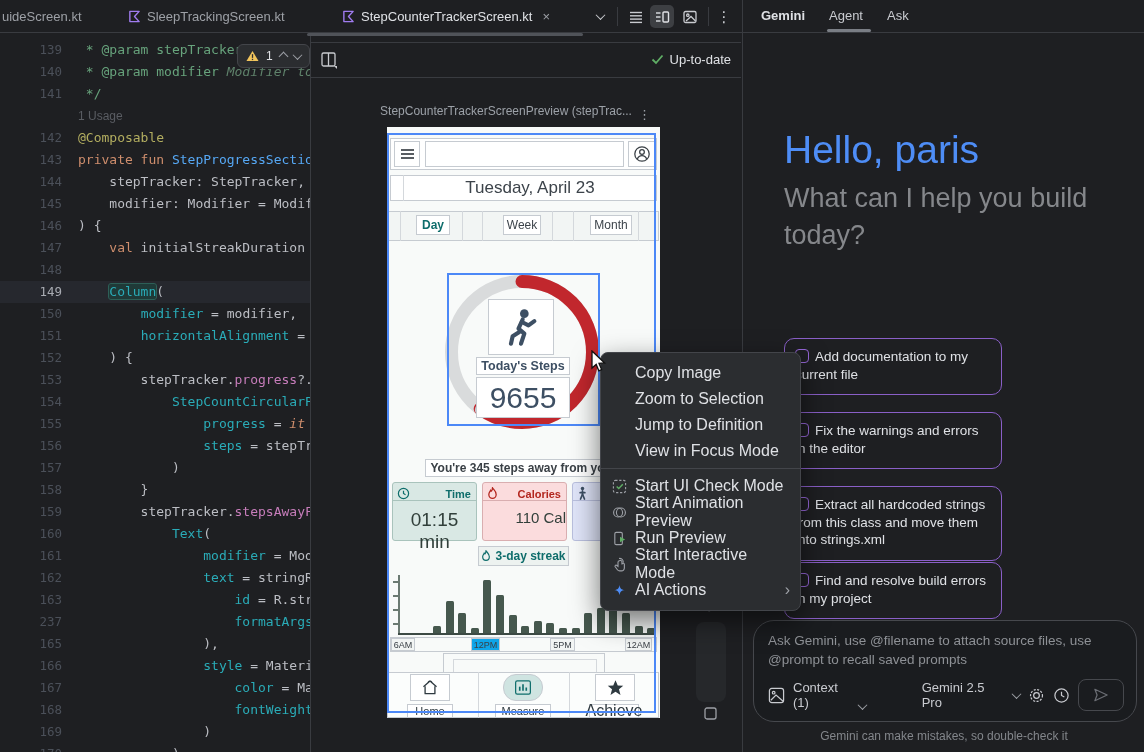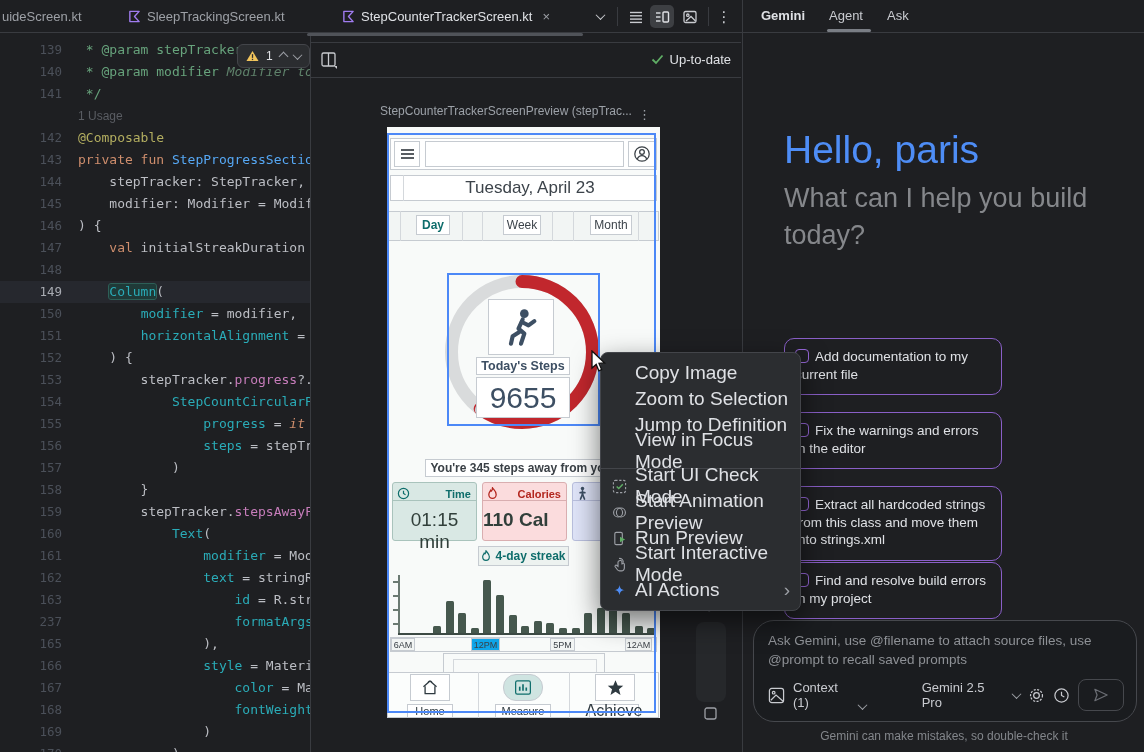--- a/index.html
+++ b/index.html
@@ -53,21 +53,21 @@
   .phone { left:387px; top:127px; width:273px; height:591px; background:#f8faf9; color:#3c434a; font-size:12px; }
   .ph { position:absolute; border:1px solid #c6cbd1; background:#fff; }
   .ph.noback { background:transparent; }
   .bluebox { position:absolute; border:2px solid #4c88f7; background:transparent; z-index:3; }
   .ph-label { display:flex; align-items:center; justify-content:center; }
   .tealtxt { color:#0e6d6b; }
   .navdiv { position:absolute; width:1px; background:#d4d8dc; }
 
   
   .ctxmenu { left:600px; top:352px; width:201px; background:#2b2d30; border:1px solid #43454a; border-radius:8px; padding:7px 0; z-index:20; box-shadow:0 10px 28px rgba(0,0,0,.55); }
-  .mi { height:26px; display:flex; align-items:center; padding:0 10px; font-size:19px; color:#dfe1e5; gap:8px; }
+  .mi { height:26px; display:flex; align-items:center; padding:0 10px; font-size:16px; color:#dfe1e5; gap:8px; }
   .mi .micon { width:16px; height:16px; flex:0 0 16px; display:flex; align-items:center; justify-content:center; }
   .mi .pad { width:16px; flex:0 0 16px; }
   .mi .sub { margin-left:auto; color:#9da0a6; }
   .msep { height:1px; background:#43454a; margin:4px 0; }
 
   
   .zoomgroup { left:696px; top:622px; width:30px; height:80px; background:#26282b; border-radius:8px; z-index:2; }
   .ztxt { color:#dfe1e5; font-size:11px; font-weight:bold; text-align:center; }
   .zbtn { color:#c9cbd0; font-size:16px; text-align:center; line-height:1; }
 
@@ -318,21 +318,21 @@
         </div>
         <div class="abs" style="left: 95px; top: 355px; width: 85px; height: 59px; background: rgb(251, 220, 221); border: 1px solid rgb(217, 174, 176); border-radius: 3px;">
           <div style="display: flex; align-items: center; justify-content: space-between; padding: 4px 5px 0px 4px; border-bottom: 1px solid rgb(217, 174, 176); height: 18px;">
             <span>
               <svg width="11" height="13" viewBox="0 0 12 14">
                 <path d="M6 0.8 C7.5 3 10 4.5 10 8 A4 4.3 0 1 1 2 8 C2 6 3.2 5 3.8 3.6 C4.6 5 5.4 5.2 6 0.8 Z" fill="none" stroke="#b3261e" stroke-width="1.4"></path>
               </svg>
             </span>
             <span style="font-size: 11px; font-weight: bold; color: rgb(179, 38, 30);">Calories</span>
           </div>
-          <div style="text-align: left; font-size: 19px; color: rgb(49, 63, 58); margin-top: 8px; font-weight: bold;">110 Cal</div>
+          <div style="text-align: right; font-size: 15px; color: rgb(49, 63, 58); margin-top: 8px;">110 Cal</div>
         </div>
         <div class="abs" style="left: 185px; top: 355px; width: 85px; height: 59px; background: rgb(223, 228, 248); border: 1px solid rgb(185, 191, 221); border-radius: 3px;">
           <div style="display: flex; align-items: center; justify-content: space-between; padding: 4px 5px 0px 4px; border-bottom: 1px solid rgb(185, 191, 221); height: 18px;">
             <span>
               <svg width="11" height="15" viewBox="0 0 14 18">
                 <circle cx="7" cy="2.6" r="2.2" fill="#3d4f63"></circle>
                 <g stroke="#3d4f63" stroke-width="2.2" fill="none" stroke-linecap="round">
                   <path d="M7 5.5 L7 10 L4.5 16"></path>
                   <path d="M7 10 L9.5 16"></path>
                   <path d="M4 8 L10 8"></path>
@@ -344,21 +344,21 @@
           <div style="text-align: center; font-size: 19px; color: rgb(49, 63, 58); margin-top: 8px;"></div>
         </div>
       </div>
 
     <div class="ph" style="left:91px;top:419px;width:91px;height:20px;background:#edf2f0;display:flex;align-items:center;justify-content:center;gap:4px">
       <span>
         <svg width="10" height="12" viewBox="0 0 12 14">
             <path d="M6 0.8 C7.5 3 10 4.5 10 8 A4 4.3 0 1 1 2 8 C2 6 3.2 5 3.8 3.6 C4.6 5 5.4 5.2 6 0.8 Z" fill="none" stroke="#0e6d6b" stroke-width="1.4"></path>
           </svg>
       </span>
-      <span class="tealtxt" style="font-weight:bold;font-size:12px">4-day streak</span>
+      <span class="tealtxt" style="font-weight:bold;font-size:12px">3-day streak</span>
     </div>
 
     <div>
       <div class="abs" style="left:11px;top:448px;width:2px;height:60px;background:#6b7a72"></div>
       <div class="abs" style="left:6px;top:454px;width:6px;height:1.5px;background:#6b7a72"></div>
       <div class="abs" style="left:6px;top:468px;width:6px;height:1.5px;background:#6b7a72"></div>
       <div class="abs" style="left:6px;top:482px;width:6px;height:1.5px;background:#6b7a72"></div>
       <div class="abs" style="left:6px;top:496px;width:6px;height:1.5px;background:#6b7a72"></div>
       <div class="abs" style="left:11px;top:506px;width:256px;height:2px;background:#3c4a44"></div>
       <div id="chart-bars">

